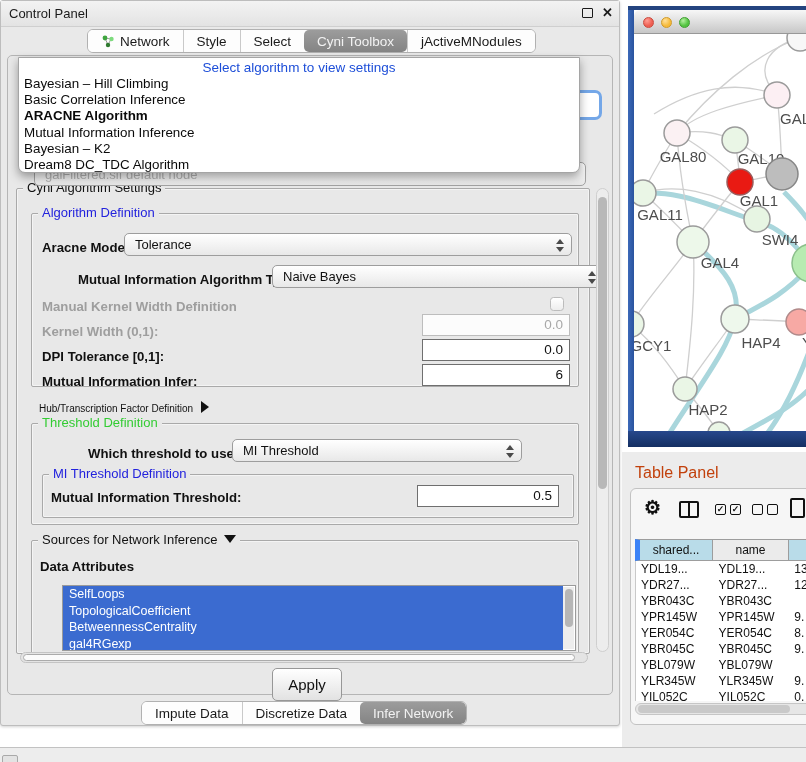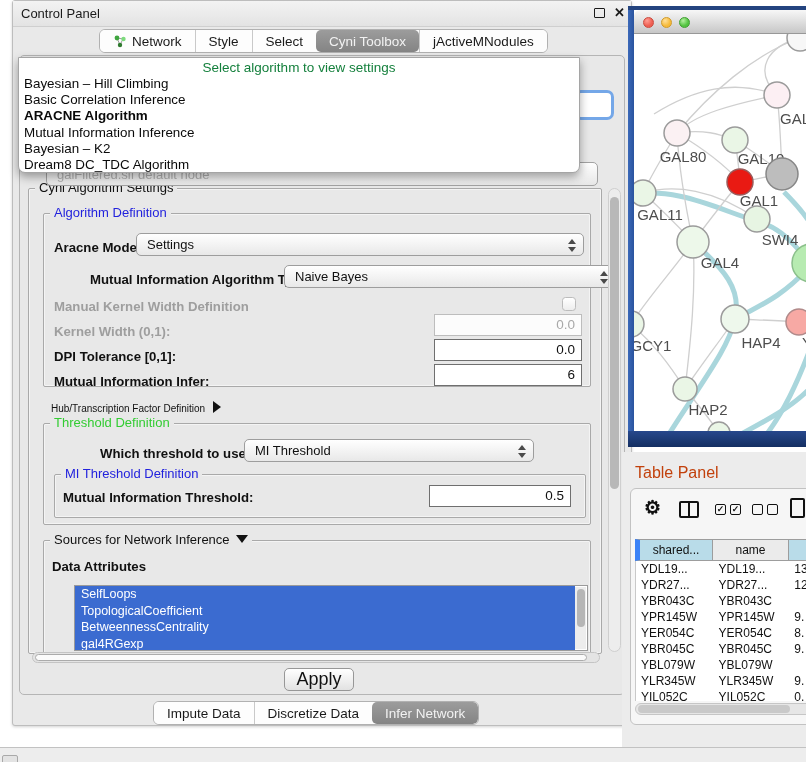--- a/index.html
+++ b/index.html
@@ -1,20 +1,20 @@
 <!DOCTYPE html>
 <html><head>
 <meta charset="utf-8">
 <style>
   * { margin:0; padding:0; box-sizing:border-box; }
   html,body { width:806px; height:762px; background:#fff; font-family:"Liberation Sans", sans-serif; overflow:hidden; }
   #screen { position:relative; width:806px; height:762px; background:#fff; }
 
   
-  #control-window { position:absolute; left:12px; top:8; width:620px; height:726px;
+  #control-window { position:absolute; left:0; top:8; width:620px; height:726px;
     background:#e9e9e9; border:1px solid #bdbdbd; border-radius:3px; box-shadow:0 1px 3px rgba(0,0,0,.18); }
   .cp-titlebar { position:absolute; left:0; top:0; width:100%; height:26px;
     background:linear-gradient(#f3f3f3,#e3e3e3); border-bottom:1px solid #cfcfcf; }
   .cp-title { position:absolute; left:8px; top:5px; font-size:13px; color:#1a1a1a; }
   .float-ic { position:absolute; right:26px; top:7px; width:11px; height:10px; border:1.6px solid #1a1a1a; border-radius:1px; cursor:pointer; }
   .close-ic { position:absolute; right:6px; top:4px; font-size:13px; font-weight:bold; color:#1a1a1a; cursor:pointer; }
 
   
   .tabbar { position:absolute; display:flex; align-items:stretch; height:24px;
     background:#fdfdfd; border:1px solid #b1b1b1; border-radius:6px; overflow:hidden; }
@@ -83,28 +83,28 @@
   .attr-vthumb { position:absolute; left:1.5px; top:2px; width:8px; height:38px; background:#b6b6b6; border-radius:4px; }
 
   
   #outer-vscroll { position:absolute; left:588px; top:132px; width:13px; height:464px;
     background:#ededed; border:1px solid #cfcfcf; border-radius:7px; }
   #outer-vthumb { position:absolute; left:1px; top:8px; width:9px; height:292px; background:#b8b8b8; border-radius:5px; }
   #outer-hscroll { position:absolute; left:12px; top:596px; width:568px; height:11px;
     background:#e4e4e4; border:1px solid #c4c4c4; border-radius:6px; }
   #outer-hthumb { position:absolute; left:2px; top:1px; width:552px; height:7px; background:#fbfbfb; border:1px solid #ababab; border-radius:4px; }
 
-  #apply-btn { position:absolute; left:264px; top:612px; width:70px; height:23px;
+  #apply-btn { position:absolute; left:264px; top:612px; width:70px; height:33px;
     background:linear-gradient(#ffffff,#e2e2e2); border:1px solid #979797; border-radius:5px;
-    font-size:18px; color:#111; font-family:"Liberation Sans",sans-serif; cursor:pointer; }
+    font-size:15px; color:#111; font-family:"Liberation Sans",sans-serif; cursor:pointer; }
 
   
   #algo-popup { position:absolute; left:18px; top:57px; width:562px; height:116px; background:#fff;
     border:1px solid #a5a5a5; border-radius:0 0 7px 7px; box-shadow:0 4px 10px rgba(0,0,0,.35); z-index:40; padding-top:2px; }
-  .pop-placeholder { text-align:center; font-size:13.5px; color:#15803d; height:16px; line-height:15px; }
+  .pop-placeholder { text-align:center; font-size:13.5px; color:#1d4ed8; height:16px; line-height:15px; }
   .pop-item { font-size:13.4px; color:#0a0a0a; height:16.2px; line-height:16.2px; padding-left:5px; cursor:pointer; white-space:nowrap; }
   .pop-item.bold { font-weight:bold; }
 
   
   #network-window { position:absolute; left:628px; top:6px; width:178px; height:441px; }
   .nw-left { position:absolute; left:0; top:0; width:6px; height:100%; background:linear-gradient(90deg,#3b69b9,#2a539e); }
   .nw-top { position:absolute; left:0; top:0; width:100%; height:4px; background:#24447f; }
   .nw-bottom { position:absolute; left:0; bottom:0; width:100%; height:16px; background:linear-gradient(#27488c,#142f62); }
   .nw-titlebar { position:absolute; left:6px; top:4px; width:172px; height:24px;
     background:linear-gradient(#f7f7f7,#c7c7c7); border-bottom:1px solid #989898; border-top-left-radius:6px; }
@@ -191,21 +191,21 @@
       <div class="bg-combo">galFiltered.sif default node</div>
 
       <div id="cyni-group" class="group">
         <span class="gtitle">Cyni Algorithm Settings</span>
 
         <div id="algdef-group" class="group">
           <span class="gtitle blue">Algorithm Definition</span>
 
           <span class="flabel" style="left:10px; top:26px;">Aracne Mode:</span>
           <div class="combo" style="left:92px; top:19px; width:448px;">
-            <span class="ctext">Settings</span>
+            <span class="ctext">Tolerance</span>
             <span class="stepper">
                 <span class="up"></span>
                 <span class="dn"></span>
               </span>
           </div>
 
           <span class="flabel" style="left:10px; top:58px;margin-left:36px;">Mutual Information Algorithm Type:</span>
           <div class="combo" style="left:240px; top:51px; width:332px;">
             <span class="ctext">Naive Bayes</span>
             <span class="stepper">

